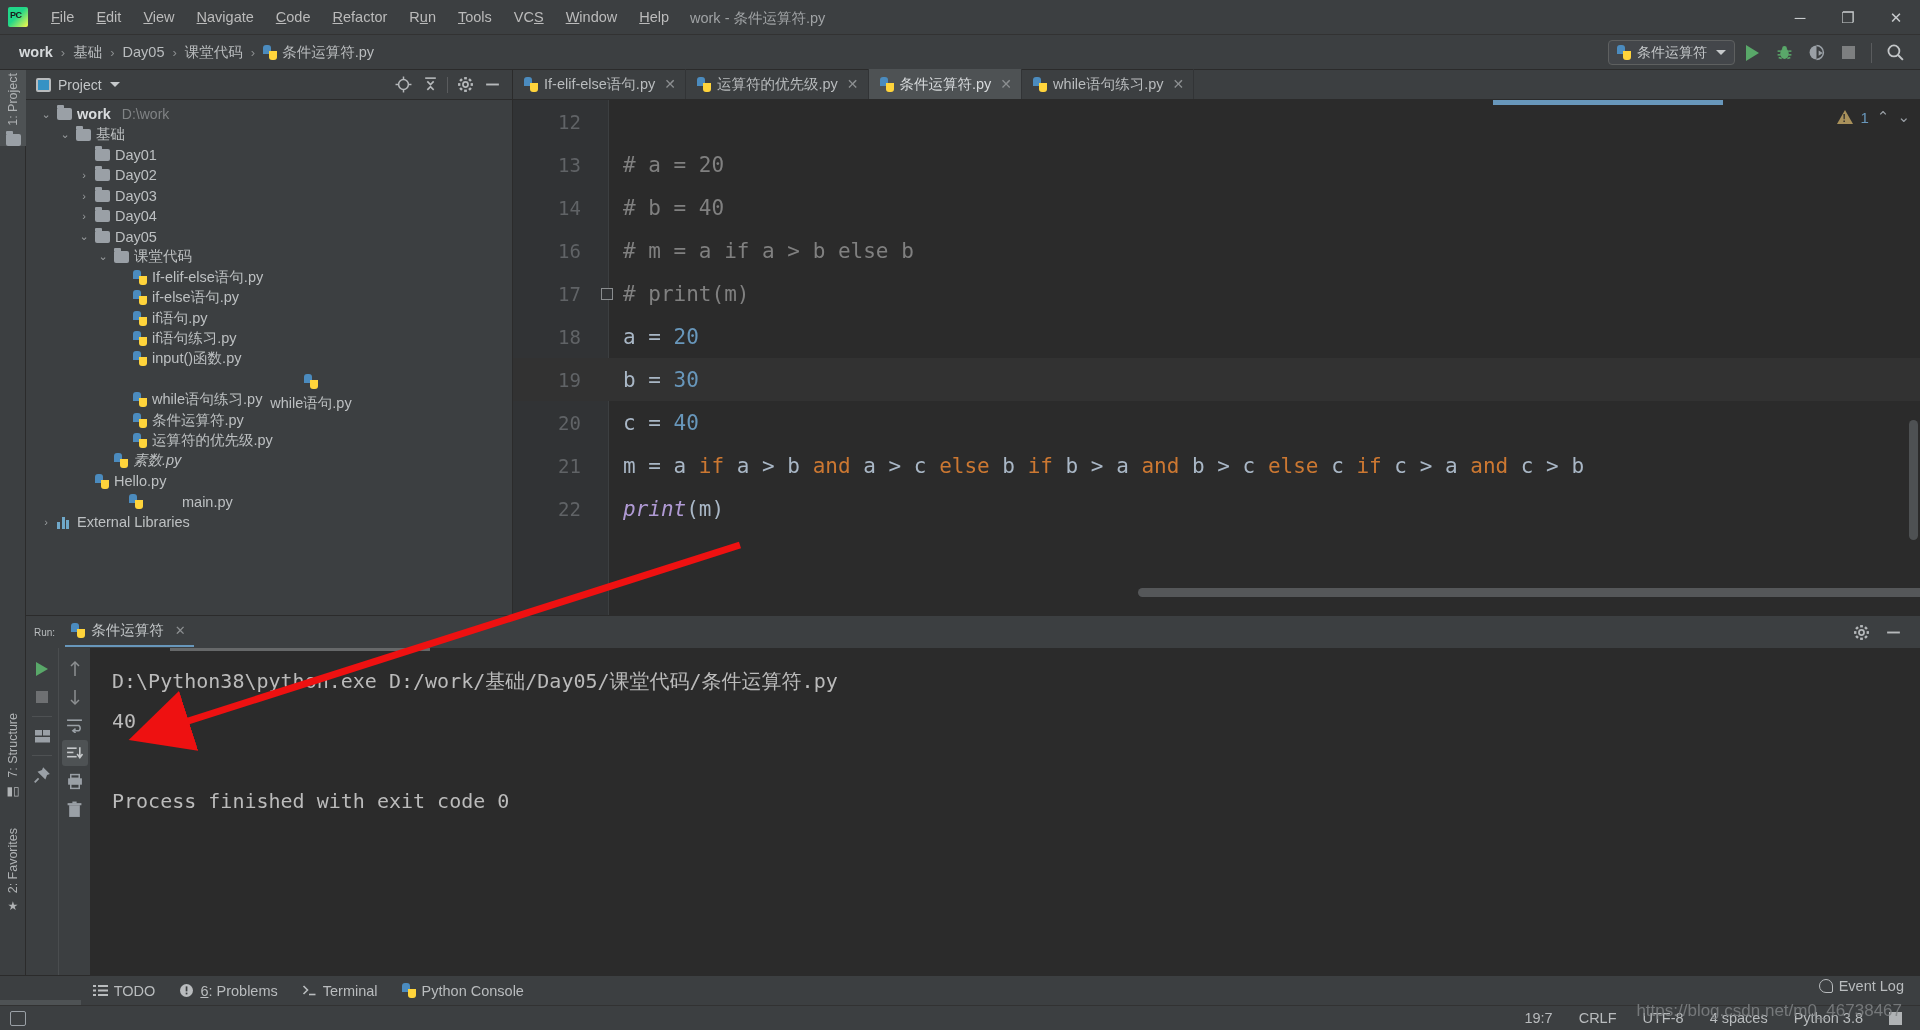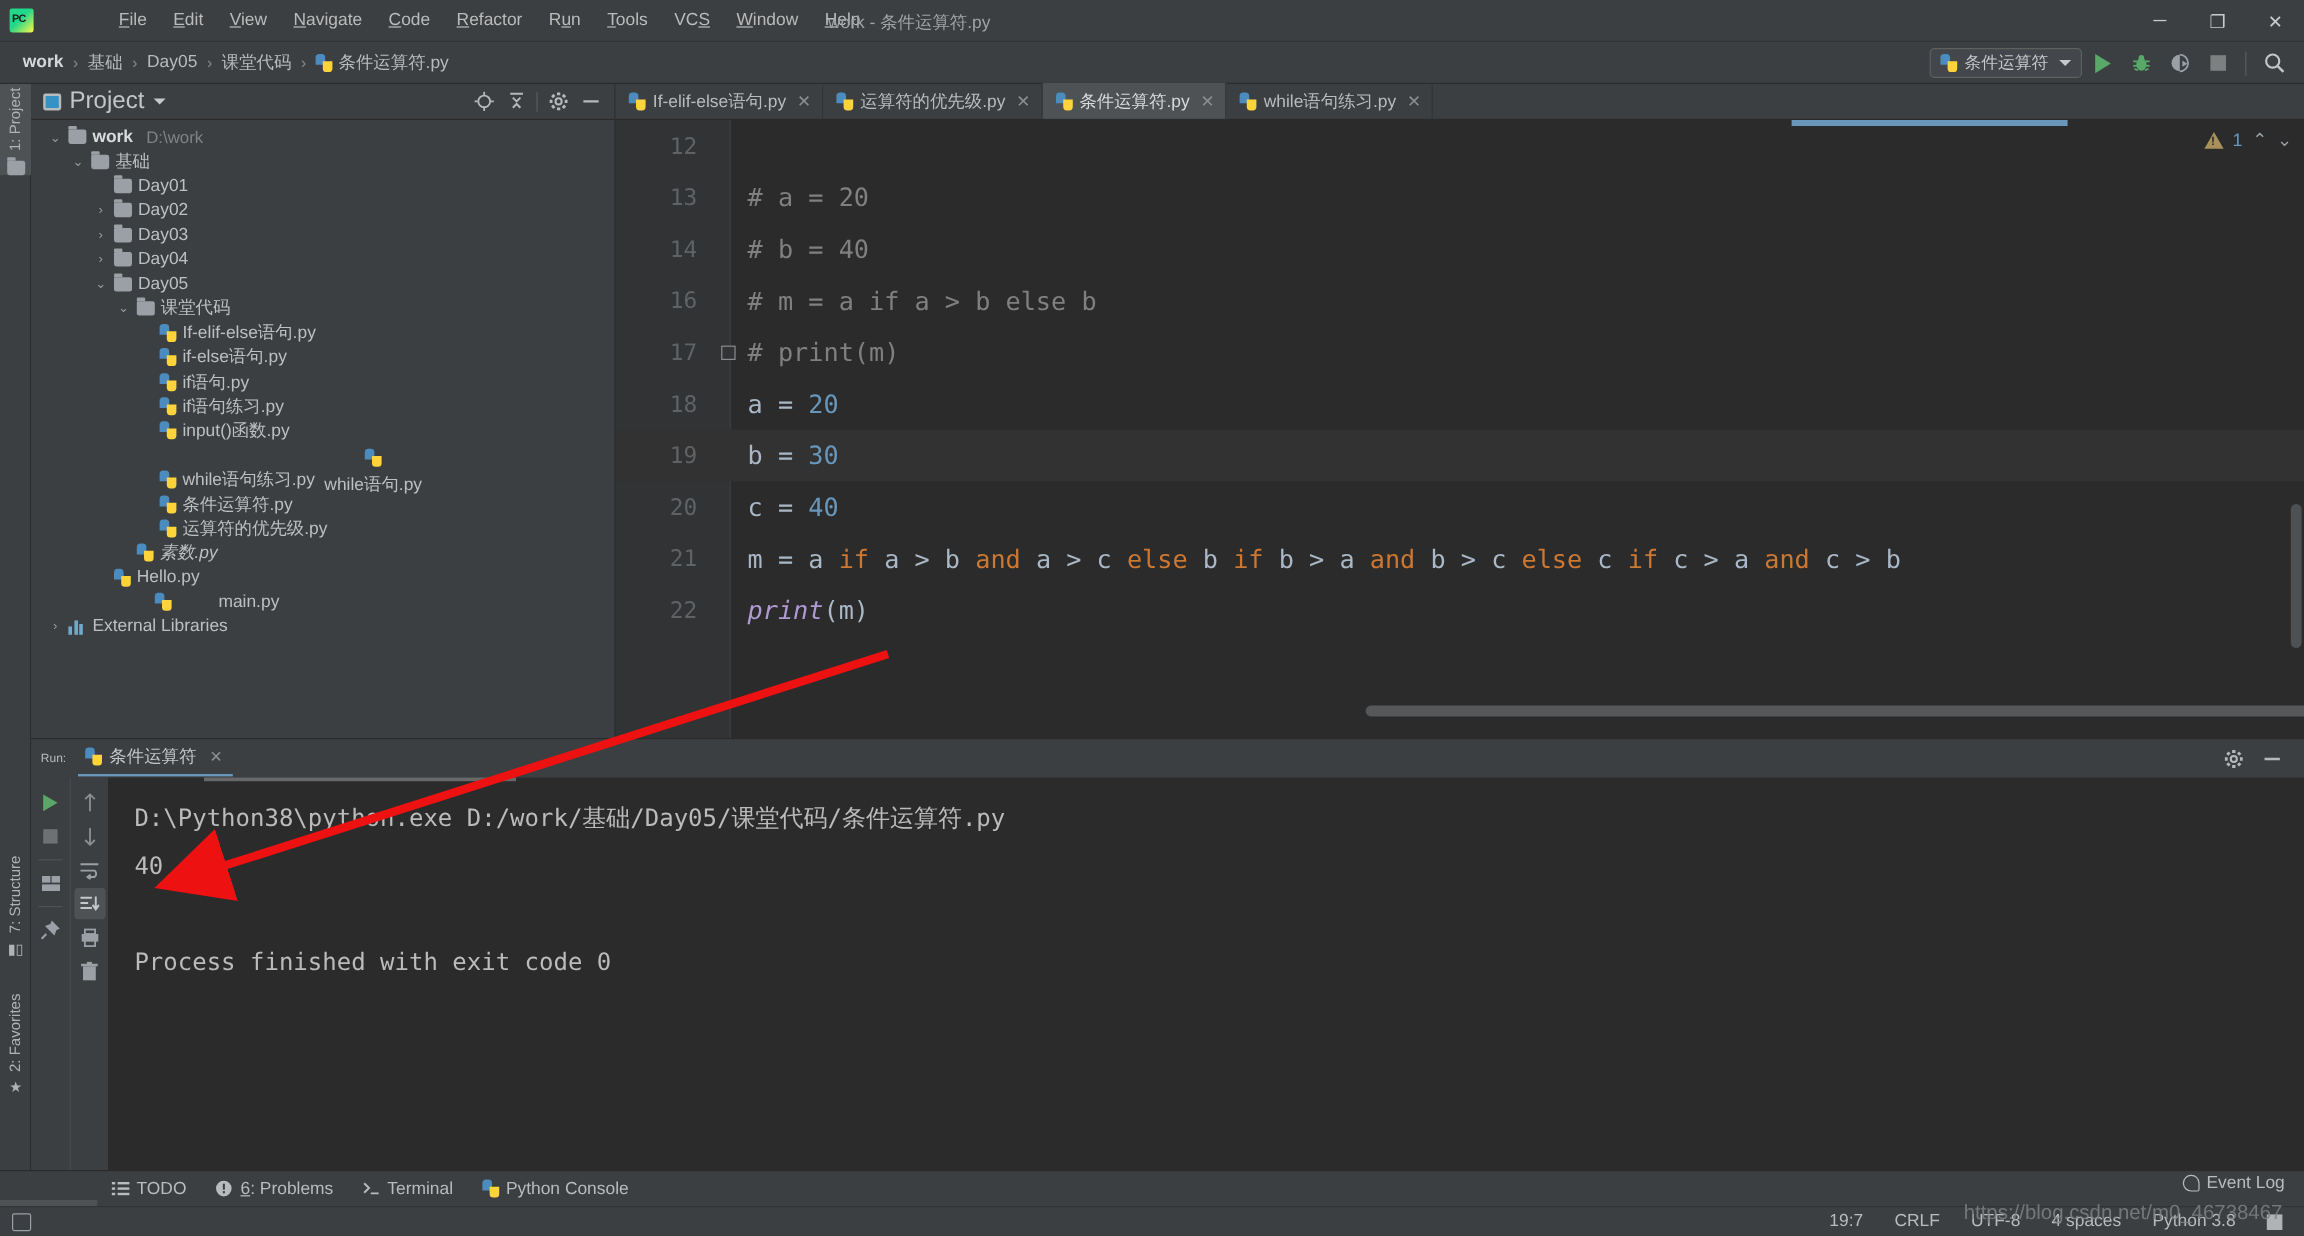--- a/index.html
+++ b/index.html
@@ -11,21 +11,20 @@
     color: #bbbbbb;
     -webkit-font-smoothing: antialiased;
   }
   .app { position: relative; width: 1920px; height: 1030px; background: #3c3f41; }
 
   
   .titlebar {
     position: absolute; left: 0; top: 0; width: 1920px; height: 35px;
     background: #3c3f41; display: flex; align-items: center;
     border-bottom: 1px solid #323232;
-    gap: 48px;
   }
   .pc-logo {
     width: 20px; height: 20px; margin-left: 8px; margin-right: 12px;
     background: linear-gradient(135deg,#21d789 0%, #21d789 45%, #fcf84a 100%);
     border-radius: 2px; position: relative; flex: none;
   }
   .pc-logo::after {
     content: "PC"; position: absolute; left: 2px; top: 3px;
     font-size: 9px; font-weight: bold; color: #1a1a1a; letter-spacing: -0.5px;
   }
@@ -104,21 +103,21 @@
 
   
   .project-panel {
     position: absolute; left: 26px; top: 70px; width: 487px; height: 545px;
     background: #3c3f41; border-right: 1px solid #2b2b2b;
   }
   .pp-header {
     height: 30px; display: flex; align-items: center; padding: 0 8px 0 10px;
     border-bottom: 1px solid #2b2b2b;
   }
-  .pp-title { font-size: 20px; color: #c3c6c8; margin-left: 7px; }
+  .pp-title { font-size: 14px; color: #c3c6c8; margin-left: 7px; }
   .pp-icon-sq { width: 15px; height: 14px; border: 2px solid #b8bbbd; background: #3592c4; border-radius: 2px; }
   .pp-tools { margin-left: auto; display: flex; align-items: center; gap: 3px; }
   .pp-tool { width: 24px; height: 22px; display:flex; align-items:center; justify-content:center; color:#b6b9bb; font-size:14px; }
 
   .tree { padding-top: 4px; font-size: 14.5px; overflow: hidden; height: 513px; }
   .node {
     height: 20.4px; display: flex; align-items: center; gap: 5px;
     white-space: nowrap; color: #bdc0c2; padding-right: 6px;
   }
   .arrow { width: 12px; text-align: center; color: #9a9d9f; font-size: 11px; flex: none; }

